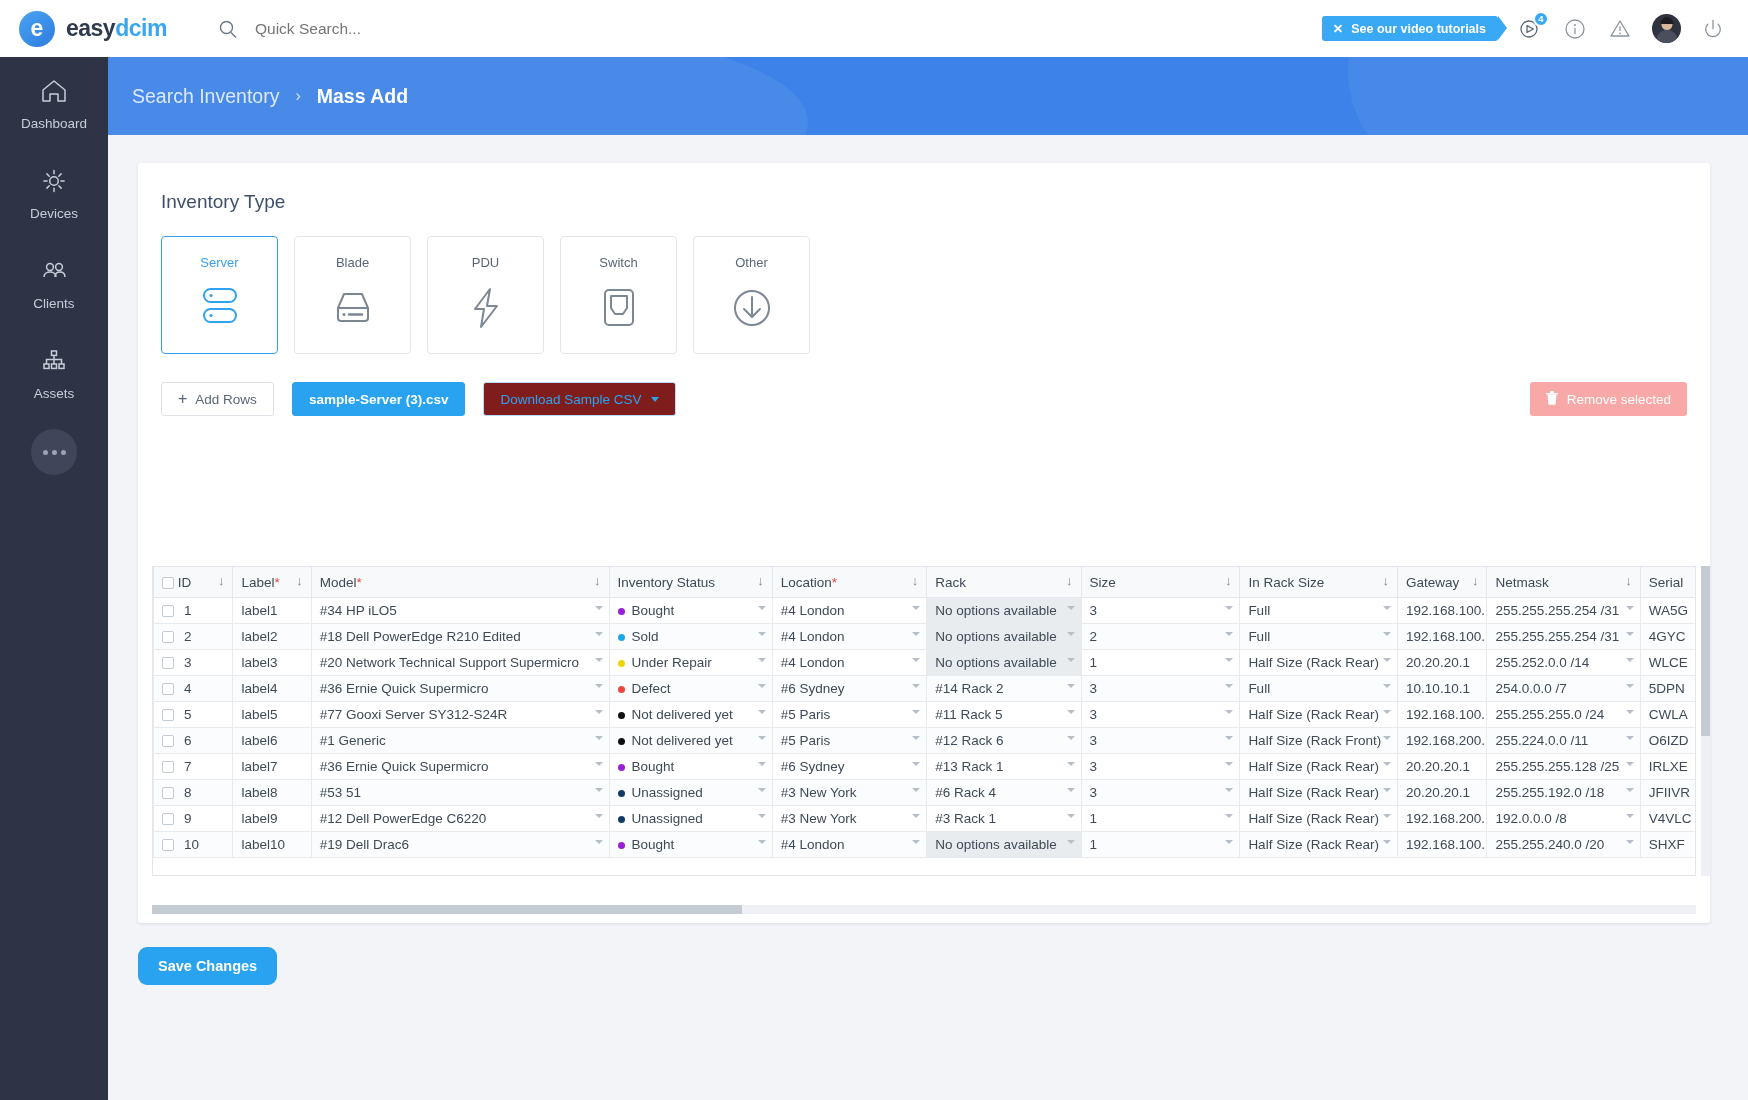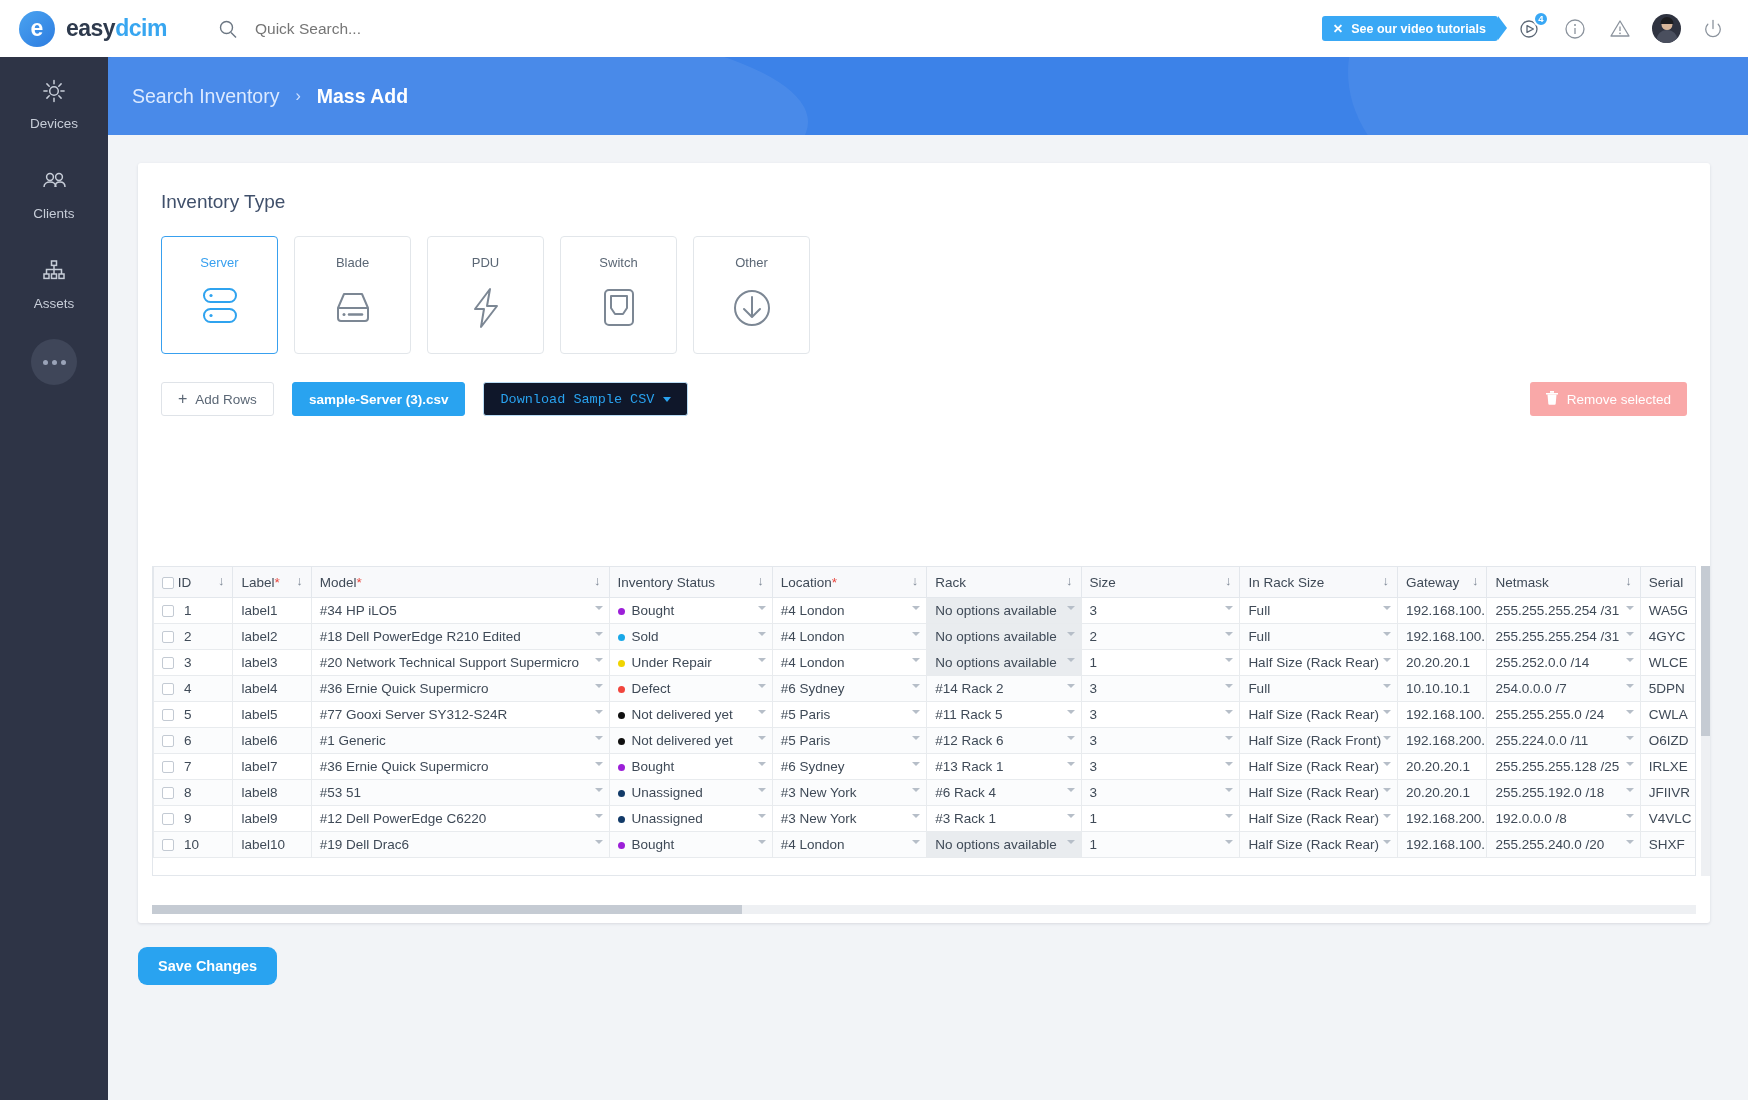--- a/index.html
+++ b/index.html
@@ -115,21 +115,21 @@
   .type-ico{margin-top:14px;}
 
   .btn-row{display:flex;align-items:center;padding:28px 0 0 23px;}
   .btn{
     height:34px;border-radius:3px;display:inline-flex;align-items:center;
     justify-content:center;font-size:13.5px;cursor:pointer;padding:0 16px;
     font-family:"Liberation Sans",sans-serif;
   }
   .btn-outline{border:1px solid #dfe3e8;color:#5b6775;background:#fff;}
   .btn-primary{background:#29a3f0;color:#fff;border:1px solid #29a3f0;font-weight:bold;}
-  .btn-ghost{border:1px solid #b9dcf5;color:#29a3f0;background:#0f172a;margin-left:18px;font-family:Liberation Mono, monospace;}
+  .btn-ghost{border:1px solid #b9dcf5;color:#29a3f0;background:#7f1d1d;margin-left:18px;}
   .btn-danger{background:#f9a8a8;color:#fff;border:none;font-size:13.5px;}
   .plus{font-size:16px;margin-right:8px;line-height:1;}
   .caret{margin-left:9px;border-left:4px solid transparent;border-right:4px solid transparent;
     border-top:5px solid currentColor;display:inline-block;}
   .btn-row .spacer{margin-left:auto;}
   .trash{margin-right:9px;display:inline-block;}
 
   
   .grid-wrap{
     position:absolute;top:403px;left:14px;width:1544px;height:310px;
@@ -228,20 +228,26 @@
     <div class="tr-icon">
       <svg width="24" height="24" viewBox="0 0 24 24">
         <path d="M6.8 7.2a7.3 7.3 0 1 0 10.4 0" fill="none" stroke="#8b939d" stroke-width="1.3" stroke-linecap="round"></path>
         <line x1="12" y1="3.5" x2="12" y2="11.5" stroke="#8b939d" stroke-width="1.3" stroke-linecap="round"></line>
       </svg>
     </div>
   </div>
 </div>
 
 <div class="sidebar">
+  <div class="side-item">
+    <svg width="30" height="28" viewBox="0 0 30 28">
+      <path d="M4 13 L15 4 L26 13 V24 H19 V17 H11 V24 H4 Z" fill="none" stroke="#c7cdd8" stroke-width="1.5" stroke-linejoin="round"></path>
+    </svg>
+    <span class="lbl">Dashboard</span>
+  </div>
   <div class="side-item">
     <svg width="30" height="28" viewBox="0 0 30 28">
       <circle cx="15" cy="14" r="4.3" fill="none" stroke="#c7cdd8" stroke-width="1.5"></circle>
       <path d="M15 3.5v3.2M15 21.3v3.2M4.9 14h3.2M21.9 14h3.2M7.9 6.9l2.3 2.3M19.8 18.8l2.3 2.3M22.1 6.9l-2.3 2.3M10.2 18.8l-2.3 2.3" stroke="#c7cdd8" stroke-width="1.5" stroke-linecap="round"></path>
     </svg>
     <span class="lbl">Devices</span>
   </div>
   <div class="side-item">
     <svg width="30" height="28" viewBox="0 0 30 28">
       <circle cx="11" cy="10" r="3.4" fill="none" stroke="#c7cdd8" stroke-width="1.5"></circle>

